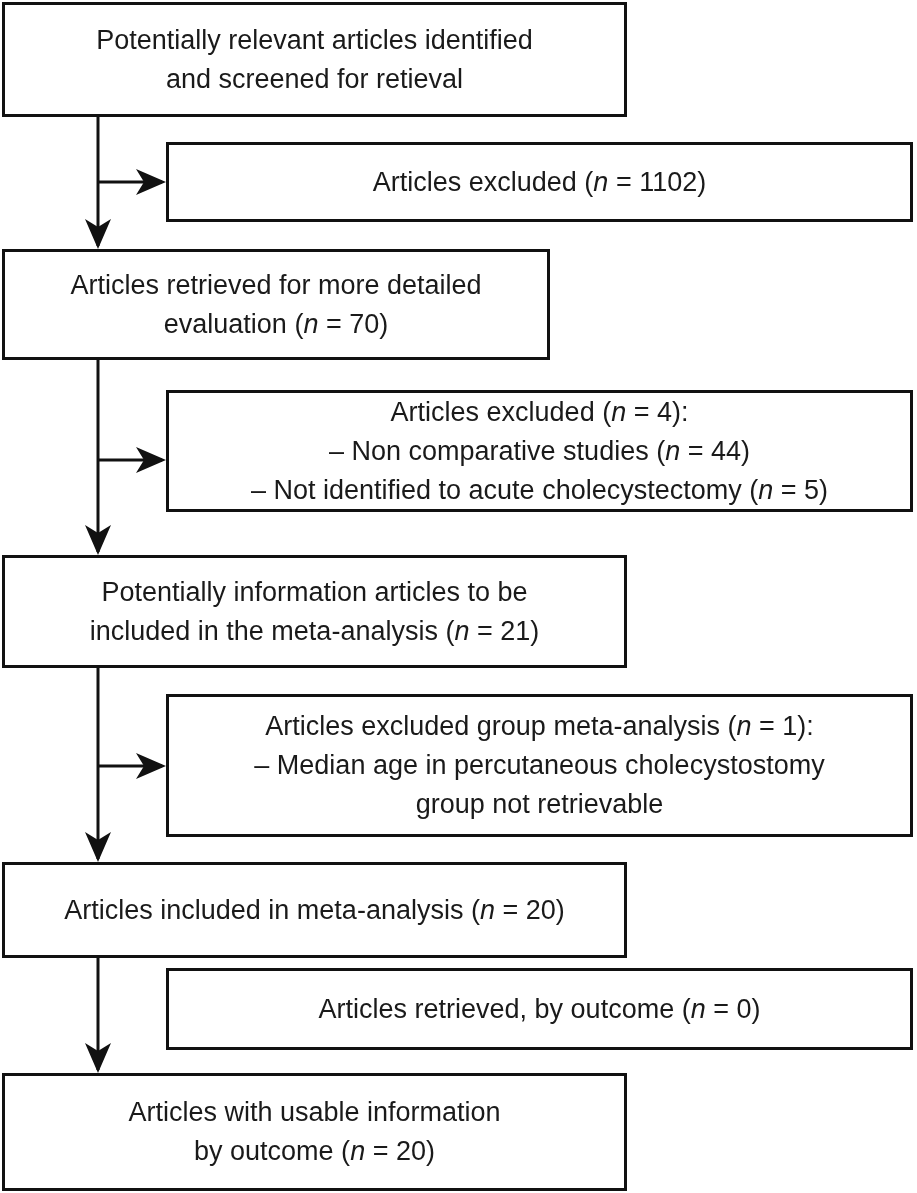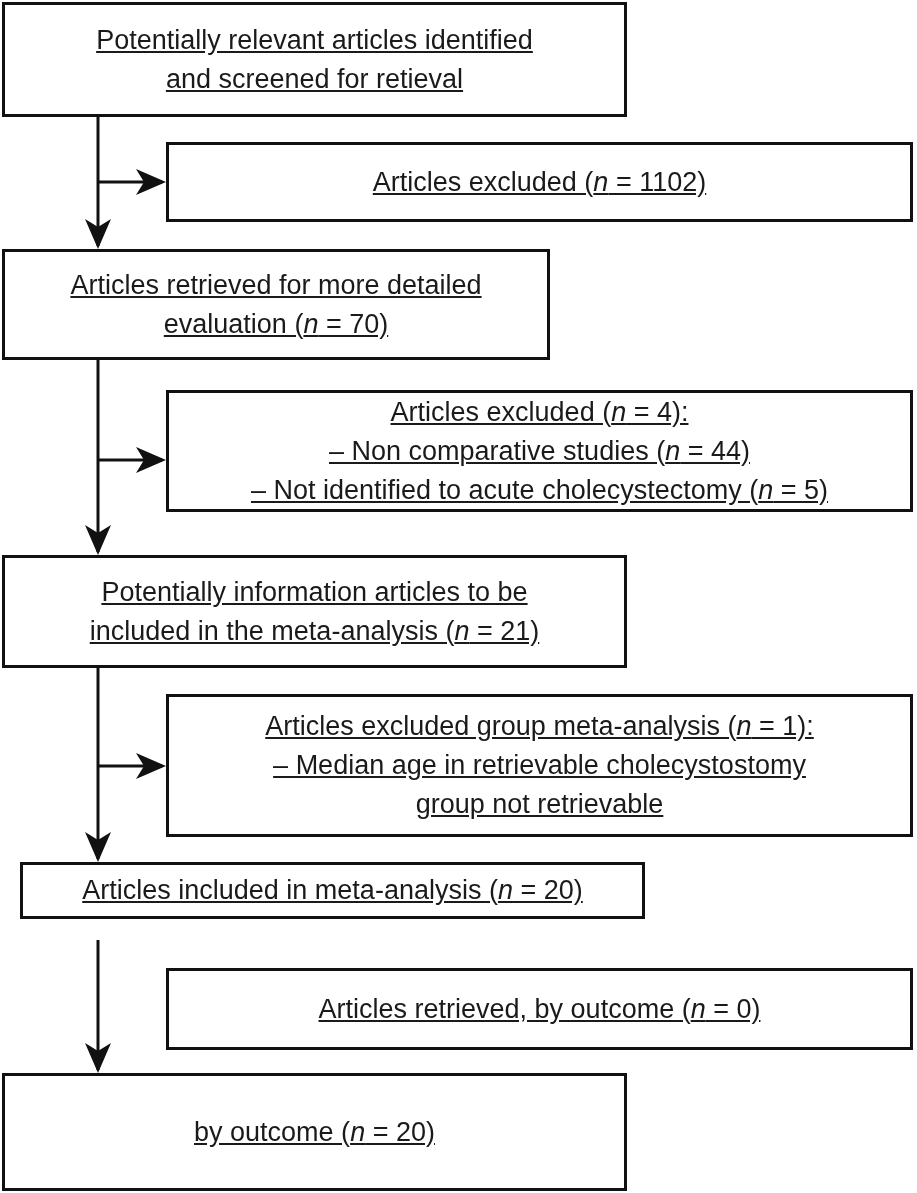--- a/index.html
+++ b/index.html
@@ -23,30 +23,29 @@
     border: 3px solid #111111;
     background: #ffffff;
     display: flex;
     flex-direction: column;
     justify-content: center;
     align-items: center;
     text-align: center;
     font-size: 27px;
     line-height: 39px;
     padding: 2px 0;
-    text-decoration: underline;
   }
   .box .line { white-space: nowrap; }
   .box em { font-style: italic; }
 
   
   .b-identified  { left: 2px;   top: 2px;    width: 625px; height: 115px; }
   .b-retrieved   { left: 2px;   top: 249px;  width: 548px; height: 111px; }
   .b-appropriate { left: 2px;   top: 555px;  width: 625px; height: 113px; }
-  .b-included    { left: 20px;   top: 862px;  width: 625px; height: 57px;  }
+  .b-included    { left: 2px;   top: 862px;  width: 625px; height: 96px;  }
   .b-usable      { left: 2px;   top: 1073px; width: 625px; height: 118px; }
 
   
   .b-excl-screen { left: 166px; top: 142px;  width: 747px; height: 80px;  }
   .b-excl-eval   { left: 166px; top: 390px;  width: 747px; height: 122px; }
   .b-excl-meta   { left: 166px; top: 694px;  width: 747px; height: 143px; }
   .b-withdrawn   { left: 166px; top: 968px;  width: 747px; height: 82px;  }
 </style>
 </head>
 <body>
@@ -97,29 +96,30 @@
       <div class="line"><span>– Not identified to acute cholecystectomy (</span><em>n</em><span> = 5)</span></div>
     </div>
 
   <div class="box b-appropriate">
       <div class="line"><span>Potentially information articles to be</span></div>
       <div class="line"><span>included in the meta-analysis (</span><em>n</em><span> = 21)</span></div>
     </div>
 
   <div class="box b-excl-meta">
       <div class="line"><span>Articles excluded group meta-analysis (</span><em>n</em><span> = 1):</span></div>
-      <div class="line"><span>– Median age in retrievable cholecystostomy</span></div>
+      <div class="line"><span>– Median age in percutaneous cholecystostomy</span></div>
       <div class="line"><span>group not retrievable</span></div>
     </div>
 
   <div class="box b-included">
       <div class="line"><span>Articles included in meta-analysis (</span><em>n</em><span> = 20)</span></div>
     </div>
 
   <div class="box b-withdrawn">
       <div class="line"><span>Articles retrieved, by outcome (</span><em>n</em><span> = 0)</span></div>
     </div>
 
   <div class="box b-usable">
+      <div class="line"><span>Articles with usable information</span></div>
       <div class="line"><span>by outcome (</span><em>n</em><span> = 20)</span></div>
     </div>
 
 </div>
 
 </body></html>

